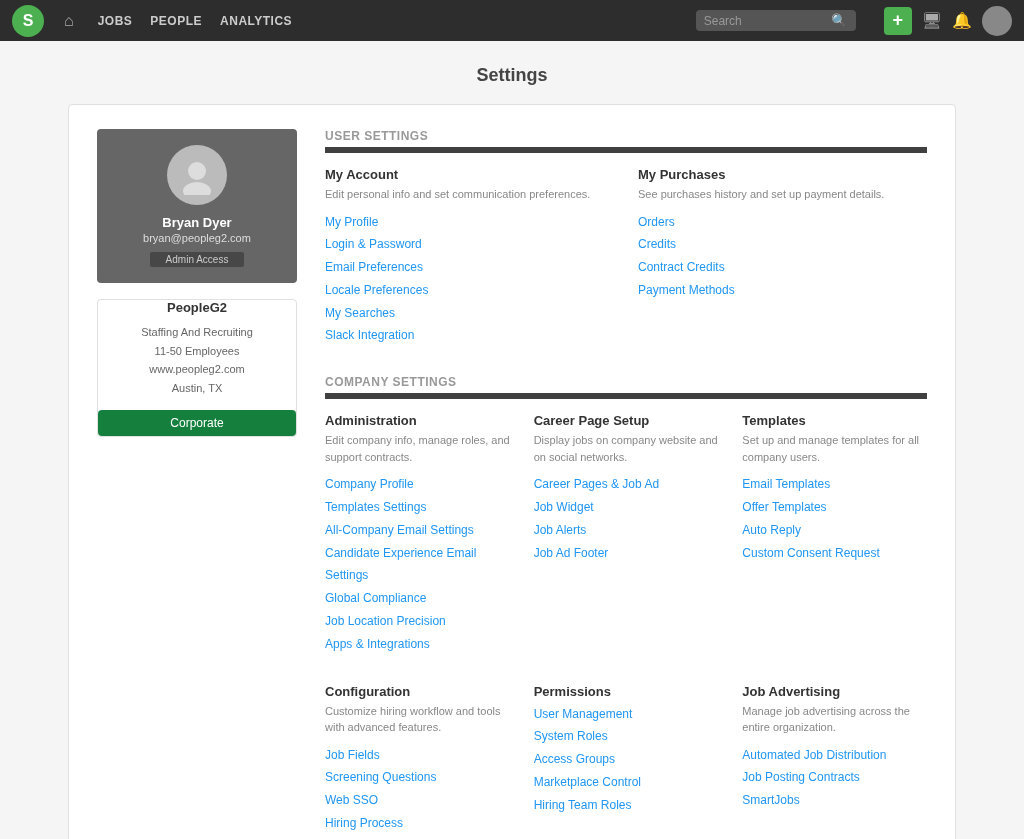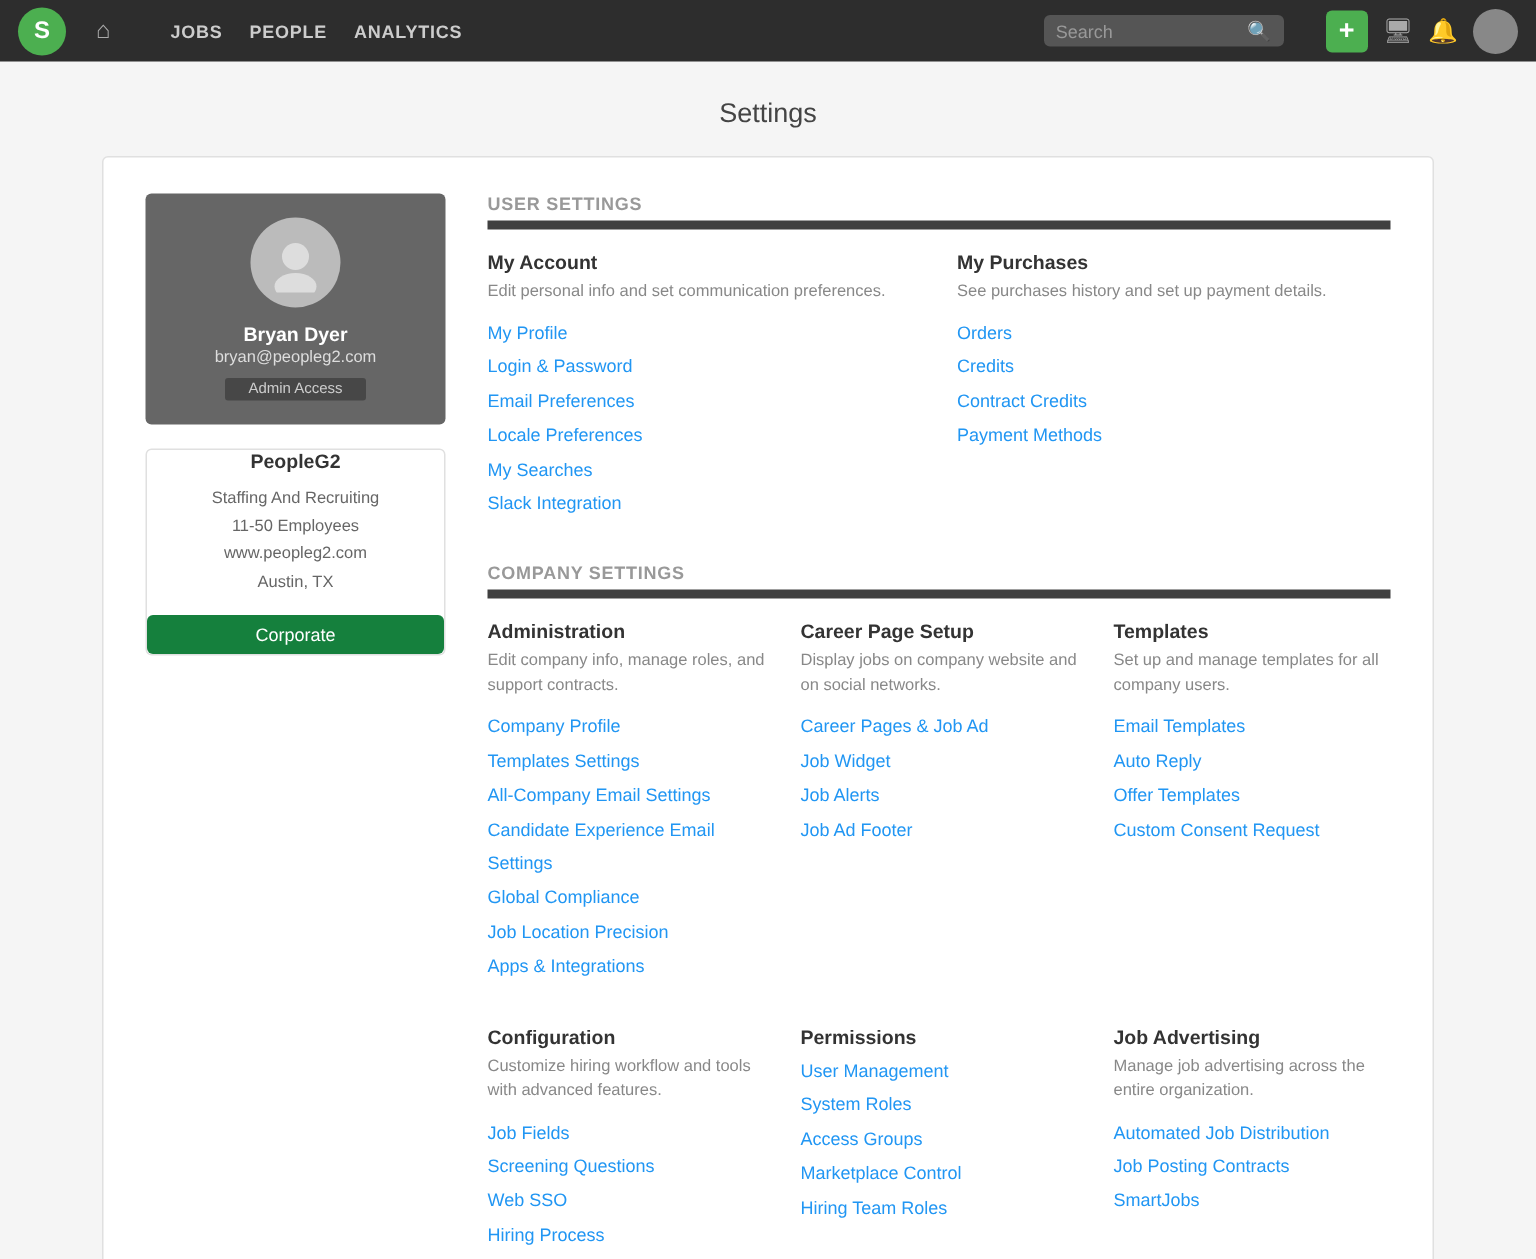--- a/index.html
+++ b/index.html
@@ -23,21 +23,21 @@
       flex-shrink: 0;
     }
     .topnav-icon {
       color: #aaa;
       font-size: 16px;
       cursor: pointer;
     }
     .topnav-links {
       display: flex;
       gap: 18px;
-      margin-left: 20px;
+      margin-left: 4px;
     }
     .topnav-link {
       color: #ccc;
       font-size: 12px;
       font-weight: 600;
       letter-spacing: 0.5px;
       cursor: pointer;
       text-transform: uppercase;
     }
     .topnav-spacer { flex: 1; }
@@ -83,21 +83,21 @@
 
     
     .page-wrap {
       max-width: 920px;
       margin: 24px auto;
       padding: 0 16px;
     }
     .page-title {
       text-align: center;
       font-size: 18px;
-      font-weight: 400;
+      font-weight: 700;
       color: #444;
       margin-bottom: 18px;
     }
     .settings-card {
       background: white;
       border: 1px solid #e0e0e0;
       border-radius: 4px;
       padding: 24px 28px;
     }
 
@@ -326,22 +326,22 @@
               <a class="settings-link">Career Pages &amp; Job Ad</a>
               <a class="settings-link">Job Widget</a>
               <a class="settings-link">Job Alerts</a>
               <a class="settings-link">Job Ad Footer</a>
             </div>
 
             <div>
               <div class="settings-section-title">Templates</div>
               <div class="settings-section-desc">Set up and manage templates for all company users.</div>
               <a class="settings-link">Email Templates</a>
+              <a class="settings-link">Offer Templates</a>
               <a class="settings-link">Auto Reply</a>
-              <a class="settings-link">Offer Templates</a>
               <a class="settings-link">Custom Consent Request</a>
             </div>
           </div>
         </div>
 
         <div class="section-block">
           <div class="settings-grid">
 
             <div>
               <div class="settings-section-title">Configuration</div>

